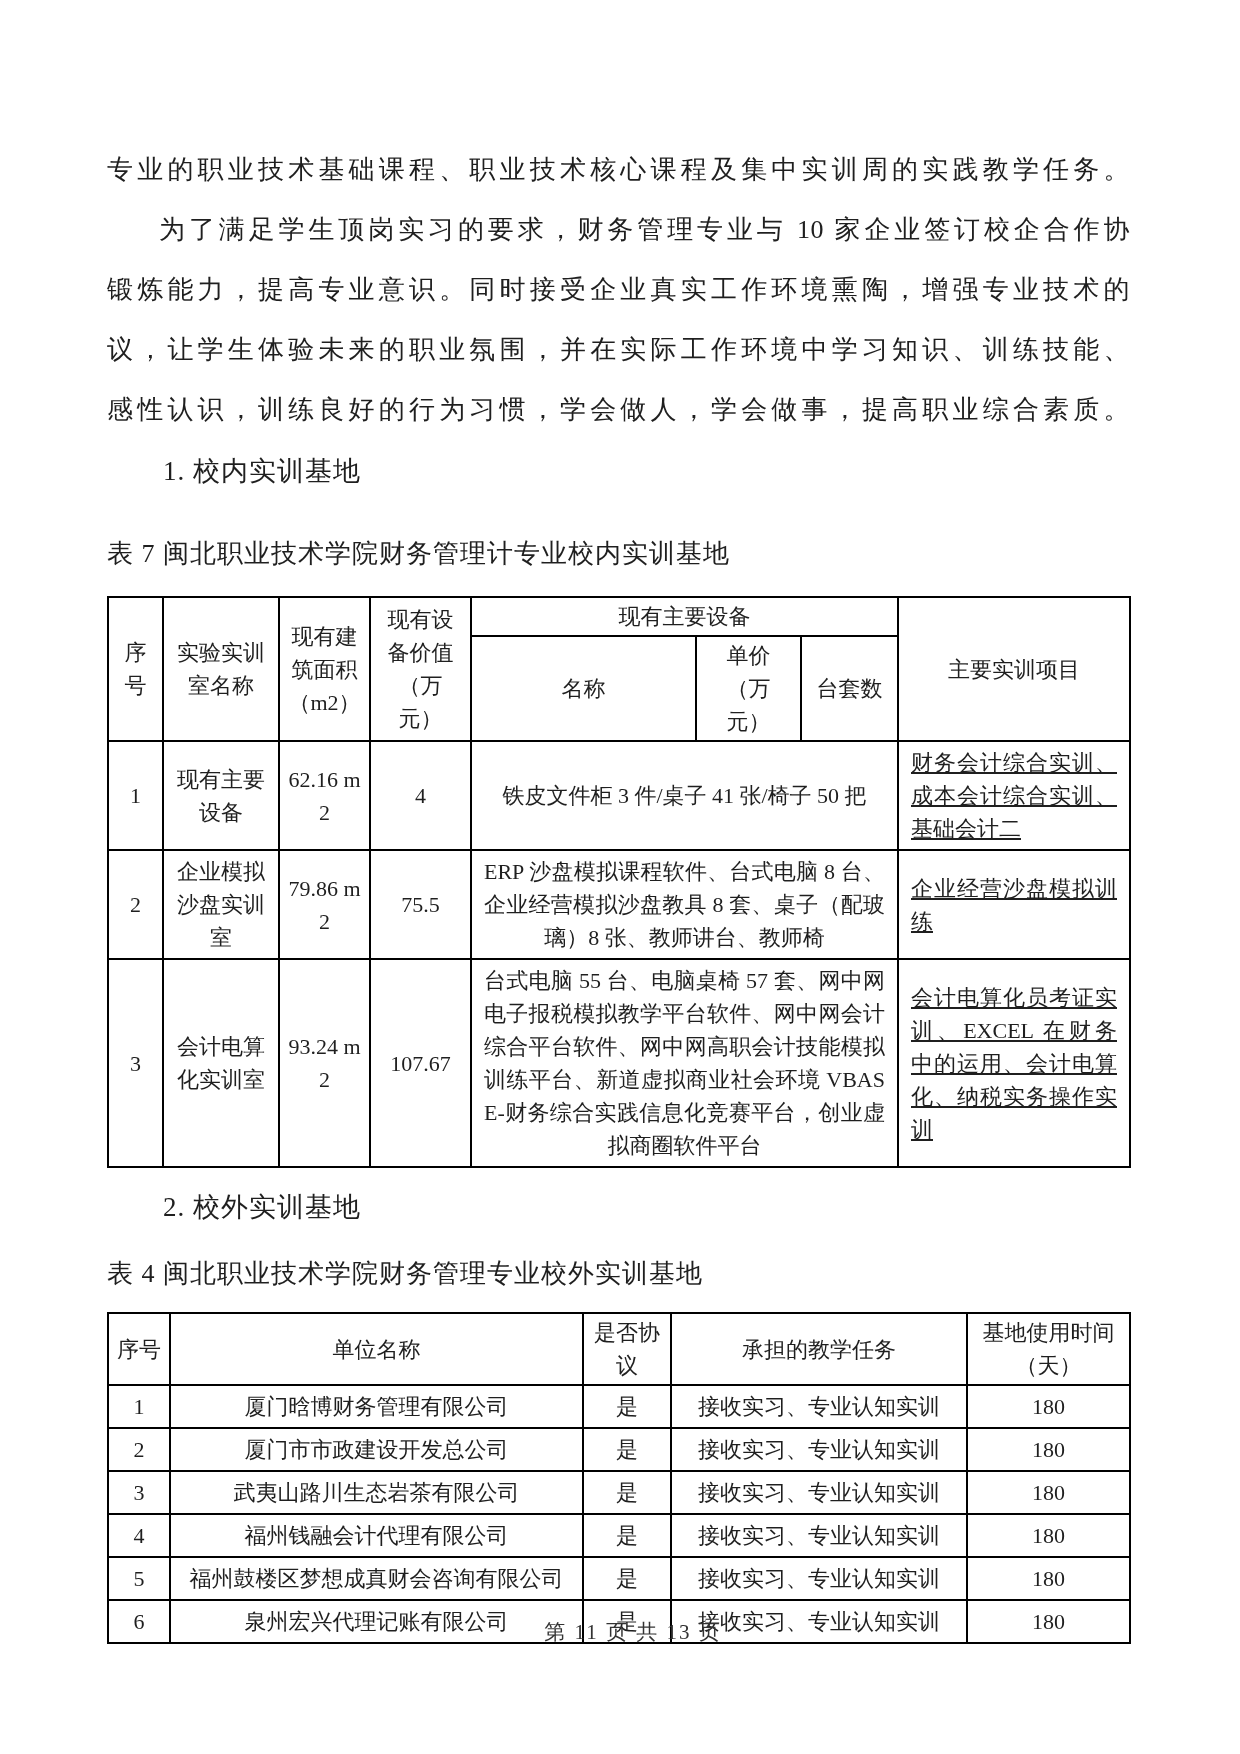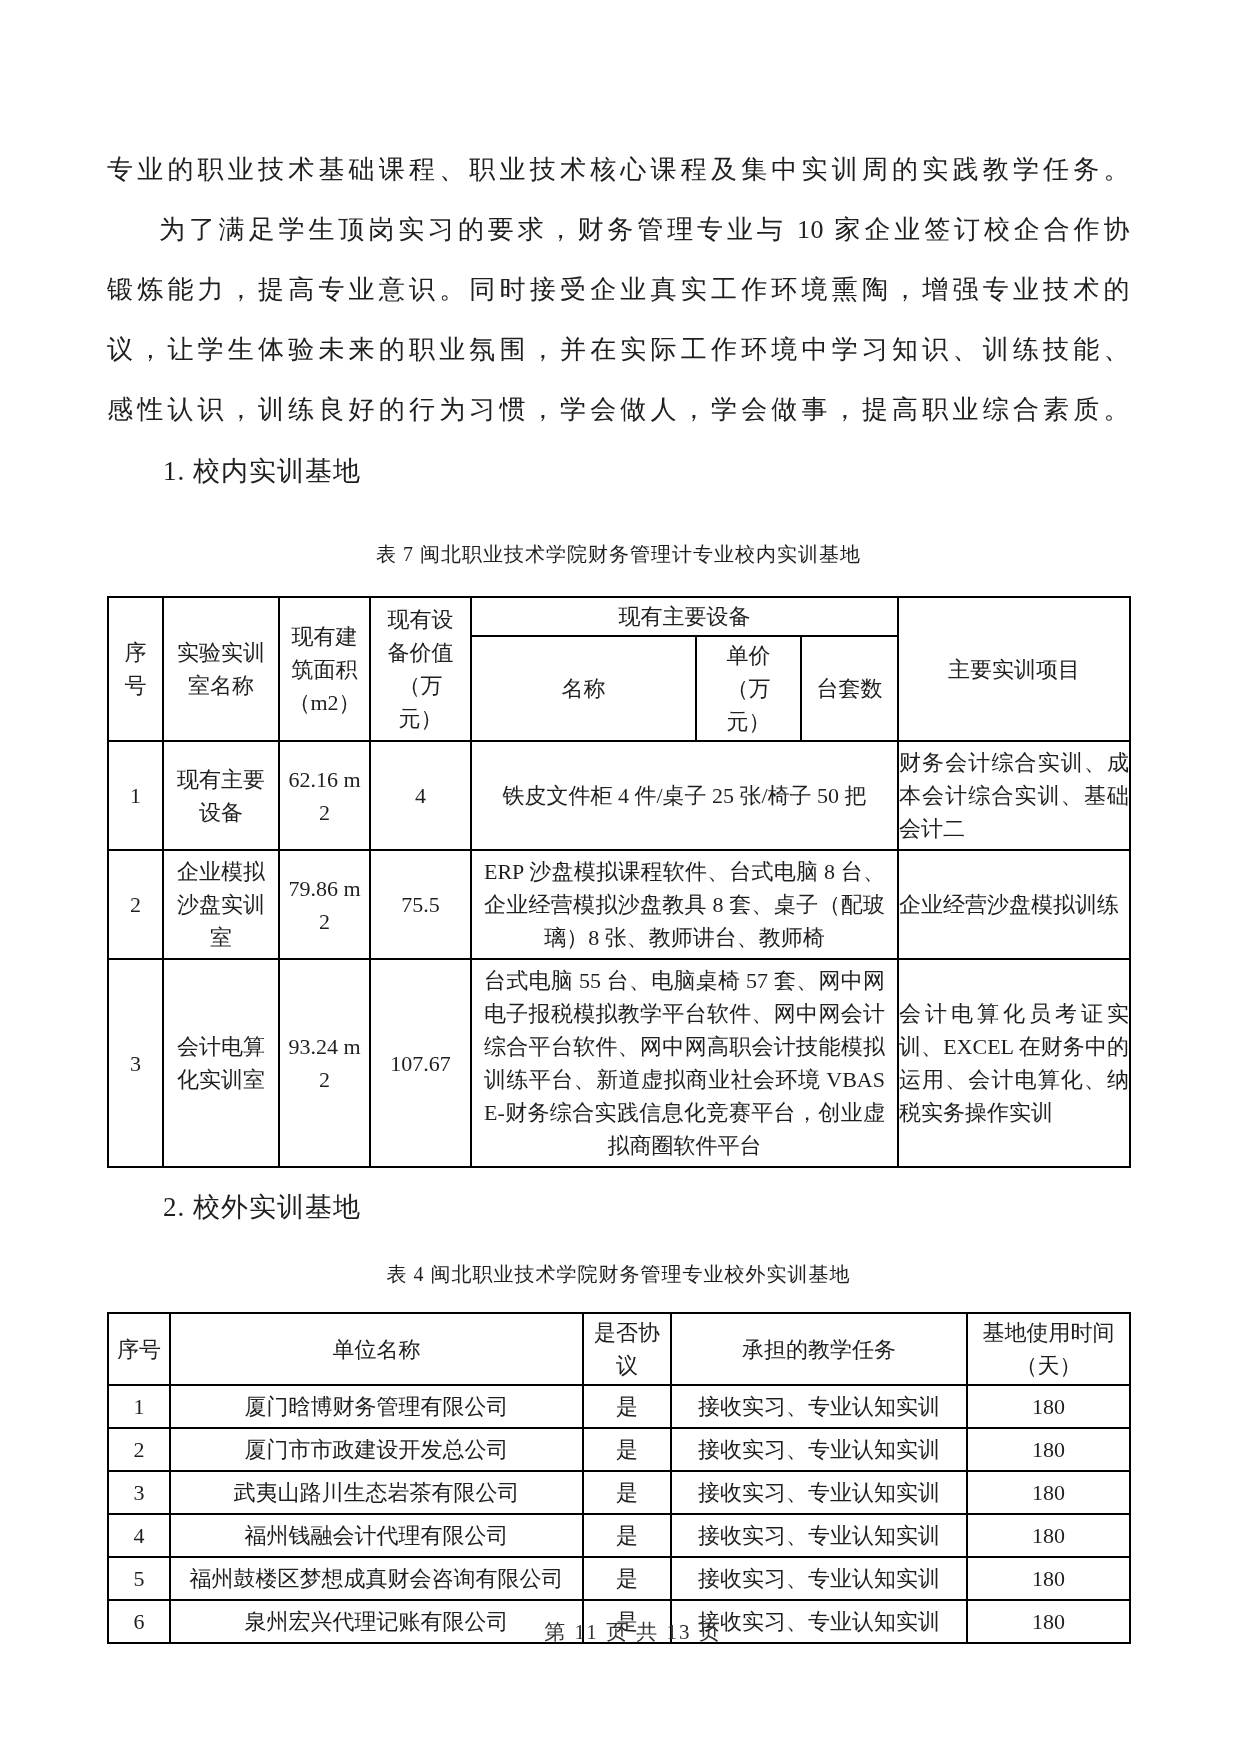--- a/index.html
+++ b/index.html
@@ -28,23 +28,23 @@
   .sec-heading{
     font-size:27px;
     line-height:46px;
     padding-left:56px;
     letter-spacing:1px;
   }
   .sec-heading.first{margin-top:8px;}
   .sec-heading.second{margin-top:16px;}
 
   .tbl-caption{
-    font-size:20px;
+    font-size:26px;
     line-height:36px;
-    text-align:center;
+    text-align:left;
     letter-spacing:1px;
   }
   .tbl-caption.cap7{margin-top:42px;}
   .tbl-caption.cap8{margin-top:26px;}
 
   table{
     border-collapse:collapse;
     table-layout:fixed;
     font-size:22px;
     line-height:33px;
@@ -62,21 +62,22 @@
   .t8{width:1022px;margin-top:20px;}
 
   .t7 .cell-equip{
     text-align:justify;
     text-align-last:center;
     padding:4px 12px;
   }
   .t7 .cell-proj{
     text-align:justify;
     text-align-last:left;
-    padding:4px 0;
+    padding:4px 12px;
+    text-decoration:underline;
   }
   .t7 tr.hdr1{height:37px;}
   .t7 tr.hdr2{height:70px;}
   .t7 tr.r1{height:105px;}
   .t7 tr.r2{height:99px;}
   .t7 tr.r3{height:200px;}
 
   .t8 tr.hdr{height:66px;}
   .t8 tr.row{height:43px;}
 
@@ -129,21 +130,21 @@
           <th>名称</th>
           <th>单价（万元）</th>
           <th>台套数</th>
         </tr>
 
         <tr class="r1">
           <td>1</td>
           <td>现有主要设备</td>
           <td>62.16 m2</td>
           <td>4</td>
-          <td colspan="3" class="cell-equip">铁皮文件柜 4 件/桌子 25 张/椅子 50 把</td>
+          <td colspan="3" class="cell-equip">铁皮文件柜 3 件/桌子 41 张/椅子 50 把</td>
           <td class="cell-proj">财务会计综合实训、成本会计综合实训、基础会计二</td>
         </tr>
         <tr class="r2">
           <td>2</td>
           <td>企业模拟沙盘实训室</td>
           <td>79.86 m2</td>
           <td>75.5</td>
           <td colspan="3" class="cell-equip">ERP 沙盘模拟课程软件、台式电脑 8 台、企业经营模拟沙盘教具 8 套、桌子（配玻璃）8 张、教师讲台、教师椅</td>
           <td class="cell-proj">企业经营沙盘模拟训练</td>
         </tr>

